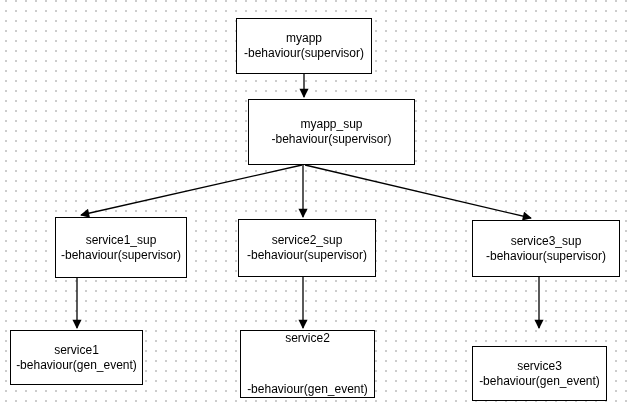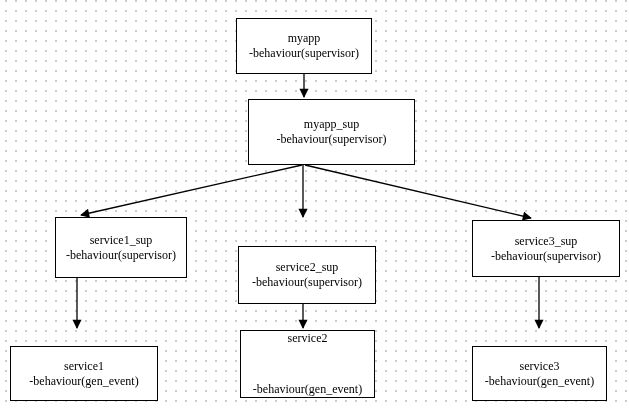--- a/index.html
+++ b/index.html
@@ -39,29 +39,28 @@
     border: 1.5px solid #000000;
     display: flex;
     flex-direction: column;
     align-items: center;
     justify-content: center;
     text-align: center;
     font-size: 12px;
     line-height: 15px;
     color: #000000;
     white-space: nowrap;
-    font-family: Liberation Serif, serif;
   }
   
   .n-myapp        { left: 236px; top:  18px; width: 136px; height: 56px; }
   .n-myapp-sup    { left: 248px; top:  99px; width: 167px; height: 66px; }
   .n-service1-sup { left:  11px; top: 217px; width: 132px; height: 61px; margin-left: 44px; }
-  .n-service2-sup { left: 238px; top: 219px; width: 138px; height: 58px; margin-top: 27px; }
+  .n-service2-sup { left: 238px; top: 219px; width: 138px; height: 58px; }
   .n-service3-sup { left: 472px; top: 220px; width: 148px; height: 57px; }
-  .n-service1     { left:  10px; top: 346px; width: 148px; height: 55px; }
+  .n-service1     { left:  10px; top: 330px; width: 133px; height: 55px; }
   .n-service2     { left: 240px; top: 330px; width: 135px; height: 68px; justify-content: space-between; }
   .n-service3     { left: 472px; top: 346px; width: 135px; height: 55px; }
 </style>
 </head>
 <body>
 
 <div class="canvas">
 
   <svg class="edges" viewBox="0 0 629 409" xmlns="http://www.w3.org/2000/svg">
     <defs>

